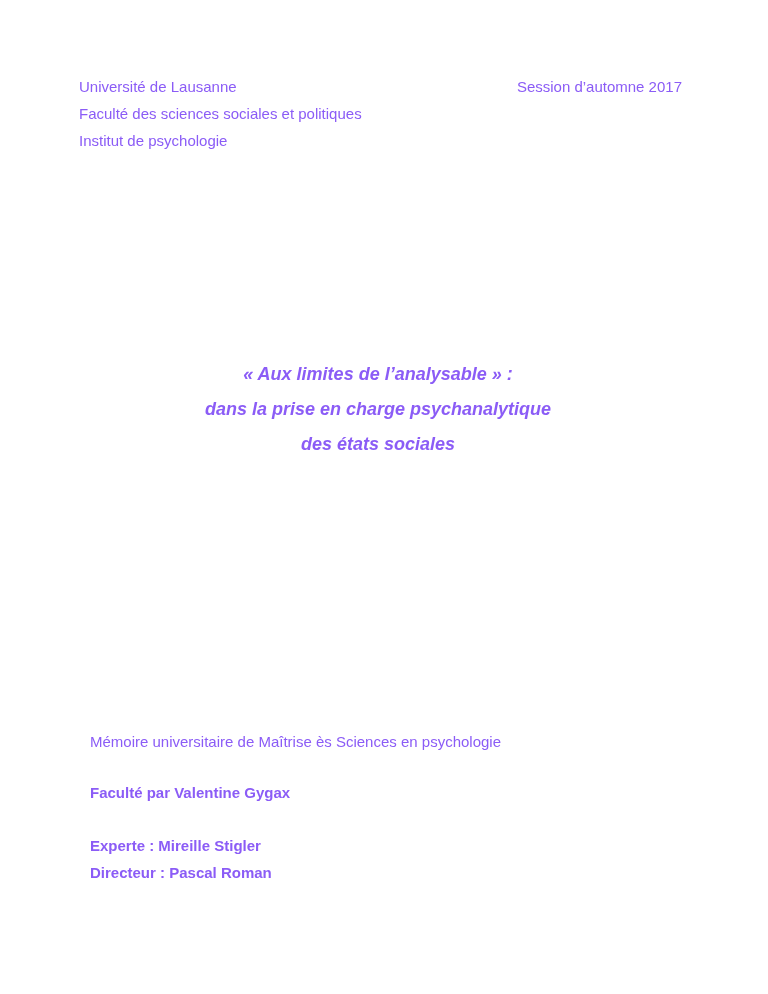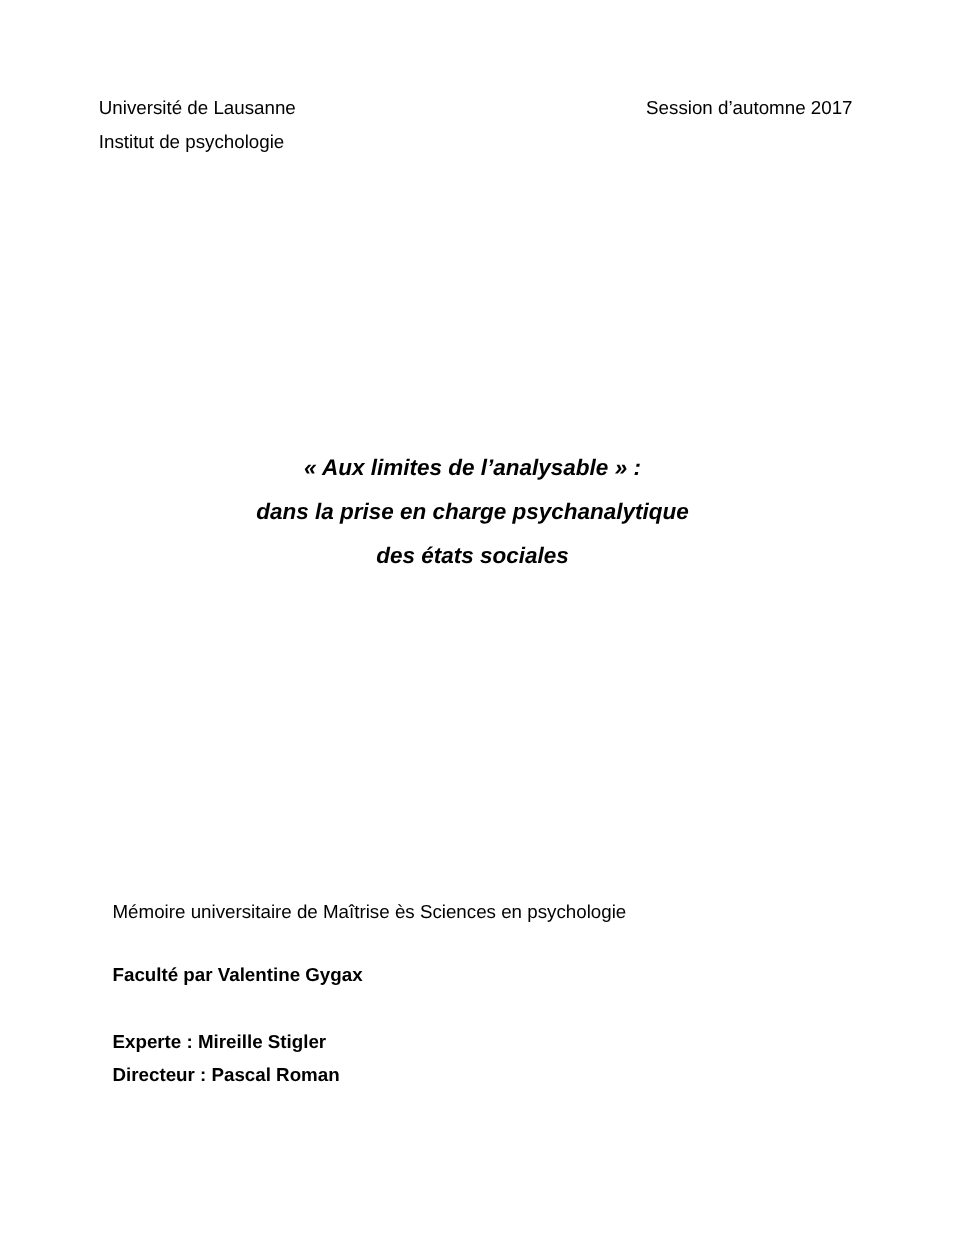--- a/index.html
+++ b/index.html
@@ -5,21 +5,21 @@
   html, body {
     margin: 0;
     padding: 0;
     background: #ffffff;
   }
   .page {
     position: relative;
     width: 768px;
     height: 994px;
     background: #ffffff;
-    color: #000000;
+    color: #8b5cf6;
     font-family: "Liberation Sans", "DejaVu Sans", sans-serif;
     overflow: hidden;
   }
   
   .header-block {
     position: absolute;
     top: 73px;
     left: 79px;
     right: 86px;
     font-size: 15px;
@@ -45,41 +45,42 @@
   
   .footer-block {
     position: absolute;
     top: 716px;
     left: 90px;
     right: 80px;
     font-size: 15px;
     line-height: 27px;
   }
   .degree-line {
-    margin: 0 0 24px 0;
+    margin: 12px 0 24px 0;
   }
   .author-line {
     font-weight: bold;
     margin: 0 0 26px 0;
   }
   .credit-line {
     font-weight: bold;
     margin: 0;
   }
 </style>
 </head>
 <body>
 
 <div class="page">
 
   <div class="header-block">
     <div class="header-row-1">
       <span>Université de Lausanne</span>
       <span>Session d’automne 2017</span>
     </div>
+    <div>Faculté des sciences sociales et politiques</div>
     <div>Institut de psychologie</div>
   </div>
 
   <div class="title-block">
     <div>« Aux limites de l’analysable » :</div>
     <div>dans la prise en charge psychanalytique</div>
     <div>des états sociales</div>
   </div>
 
   <div class="footer-block">

